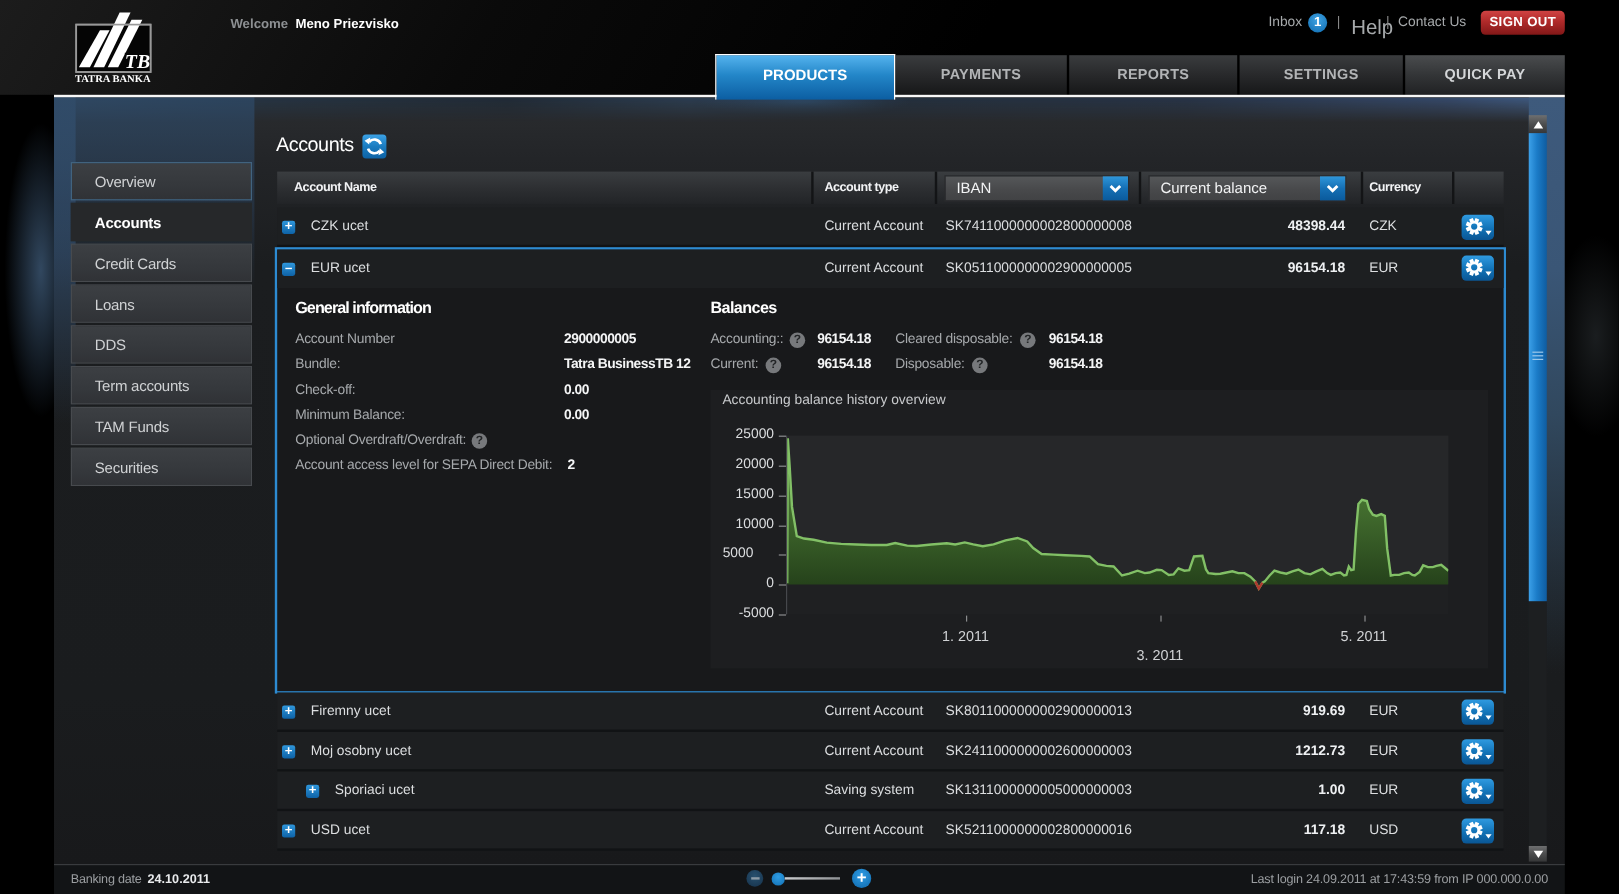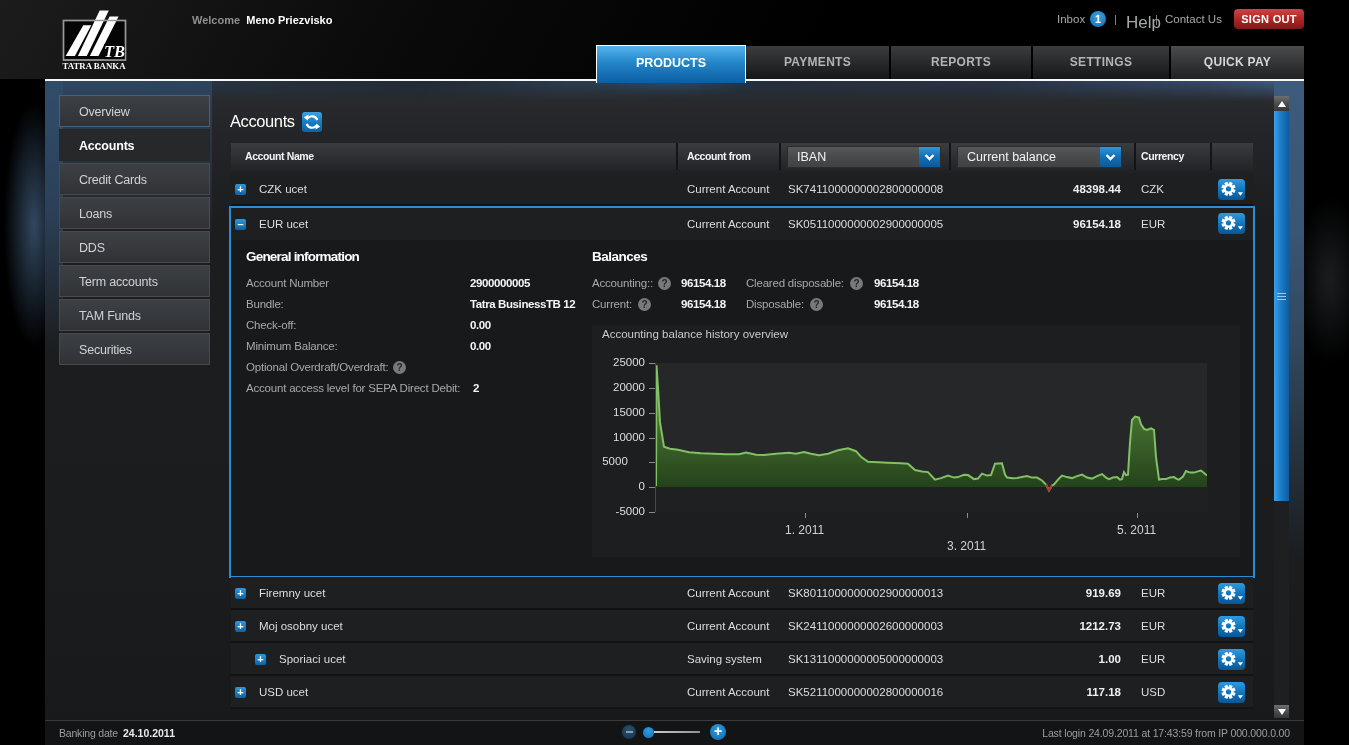--- a/index.html
+++ b/index.html
@@ -106,21 +106,21 @@
 <div id="tab-settings" class="abs tab">SETTINGS</div>
 <div id="tab-quickpay" class="abs tab">QUICK PAY</div>
 <div id="tab-products" class="abs">PRODUCTS</div>
 <div id="whiteline" class="abs"></div>
 <div id="container" class="abs">
   <div id="topband" class="abs"></div>
   <div id="leftband" class="abs"></div>
   <div id="sideband" class="abs"></div>
   <div id="rightband" class="abs"></div>
   <div id="sidebar" class="abs">
-    <div class="mitem" style="border-color:#41637f;">Overview</div>
+    <div class="mitem" style="border-color:#41637f;margin-top:40px;">Overview</div>
     <div class="mitem active">Accounts</div>
     <div class="mitem">Credit Cards</div>
     <div class="mitem">Loans</div>
     <div class="mitem">DDS</div>
     <div class="mitem">Term accounts</div>
     <div class="mitem">TAM Funds</div>
     <div class="mitem">Securities</div>
   </div>
   <div id="heading" class="abs">Accounts</div>
   <div id="refreshbtn" class="abs"><svg width="20" height="20" viewBox="0 0 20 20">
@@ -128,21 +128,21 @@
 <path d="M5.6,6.4 A5.6,5.6 0 0 1 15.3,8.1"></path>
 <path d="M14.4,13.6 A5.6,5.6 0 0 1 4.7,11.9"></path>
 </g>
 <polygon fill="#fff" points="6.6,2.6 5.6,8.4 1.8,5.2"></polygon>
 <polygon fill="#fff" points="13.4,17.4 14.4,11.6 18.2,14.8"></polygon>
 </svg></div>
   <div id="tablewrap" class="abs">
 
     <div class="hdr" style="left:0;top:0;width:1022px;"></div>
     <div class="abs" style="left:14px;top:0;height:27px;line-height:27px;font-size:10.5px;letter-spacing:-.4px;font-weight:bold;color:#f2f3f5;">Account Name</div>
-    <div class="abs" style="left:456px;top:0;height:27px;line-height:27px;font-size:10.5px;letter-spacing:-.4px;font-weight:bold;color:#f2f3f5;">Account from</div>
+    <div class="abs" style="left:456px;top:0;height:27px;line-height:27px;font-size:10.5px;letter-spacing:-.4px;font-weight:bold;color:#f2f3f5;">Account type</div>
     <div class="abs" style="left:910px;top:0;height:27px;line-height:27px;font-size:10.5px;letter-spacing:-.4px;font-weight:bold;color:#f2f3f5;">Currency</div>
     <div class="selectbox" style="left:556px;top:3px;width:152px;">
         <span class="lbl">IBAN</span>
         <span class="btn"><svg width="21" height="20" viewBox="0 0 21 20">
             <path d="M6.5,8 L10.5,12 L14.5,8" fill="none" stroke="#fff" stroke-width="2.4"></path>
           </svg></span>
       </div>
     <div class="selectbox" style="left:726px;top:3px;width:163px;">
         <span class="lbl">Current balance</span>
         <span class="btn"><svg width="21" height="20" viewBox="0 0 21 20">

